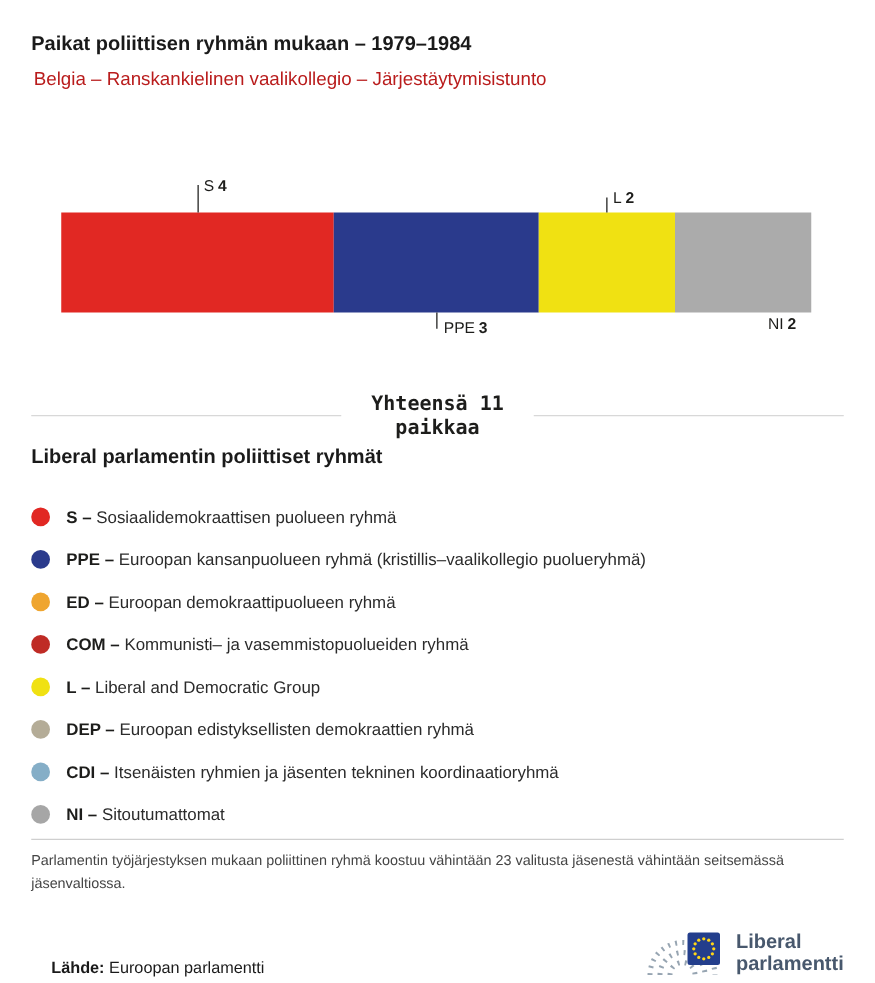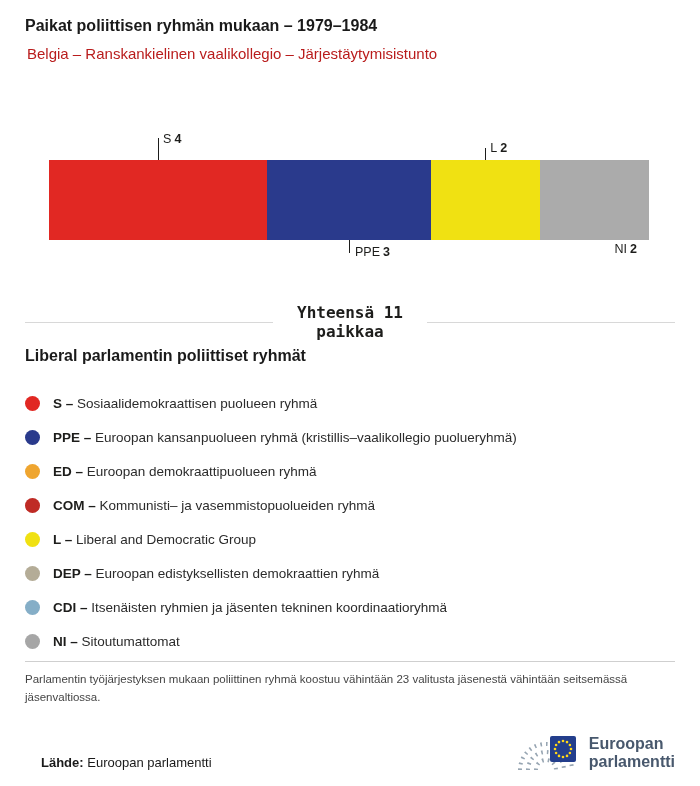--- a/index.html
+++ b/index.html
@@ -1,18 +1,18 @@
 <!DOCTYPE html>
 <html><head>
 <meta charset="utf-8">
 <style>
   html,body{margin:0;padding:0;background:#fff;}
   .page{
     width:700px;height:786px;box-sizing:border-box;
-    padding:16px 25px 0;background:#fff;position:relative;overflow:hidden;
+    padding:26px 25px 0;background:#fff;position:relative;overflow:hidden;
     font-family:"Liberation Sans",sans-serif;color:#1d1d1b;
   }
   
   h1{font-size:16px;line-height:1.2;margin:0 0 10px;font-weight:700;color:#1a1a1a;}
   h2{font-size:15px;line-height:1.25;margin:0 0 0 2px;font-weight:400;color:#b91c1c;}
   
   .chart{position:relative;height:135px;width:600px;margin:68px 0 0 24px;}
   .bar{position:absolute;top:28px;left:0;width:600px;height:80px;display:flex;}
   .seg{height:100%;}
   .seg-label{position:absolute;top:0;bottom:0;width:0;}
@@ -151,19 +151,19 @@
             <circle cx="41" cy="21" r="1.3"></circle>
               <circle cx="42.1" cy="17" r="1.3"></circle>
             <circle cx="45" cy="14.1" r="1.3"></circle>
               <circle cx="49" cy="13" r="1.3"></circle>
             <circle cx="53" cy="14.1" r="1.3"></circle>
               <circle cx="55.9" cy="17" r="1.3"></circle>
           </g>
         </svg>
       </span>
       <div class="logo-text">
-        <div>Euroopan</div>
+        <div>Liberal</div>
         <div>parlamentti</div>
       </div>
     </div>
   </div>
 
 </div>
 
 </body></html>

